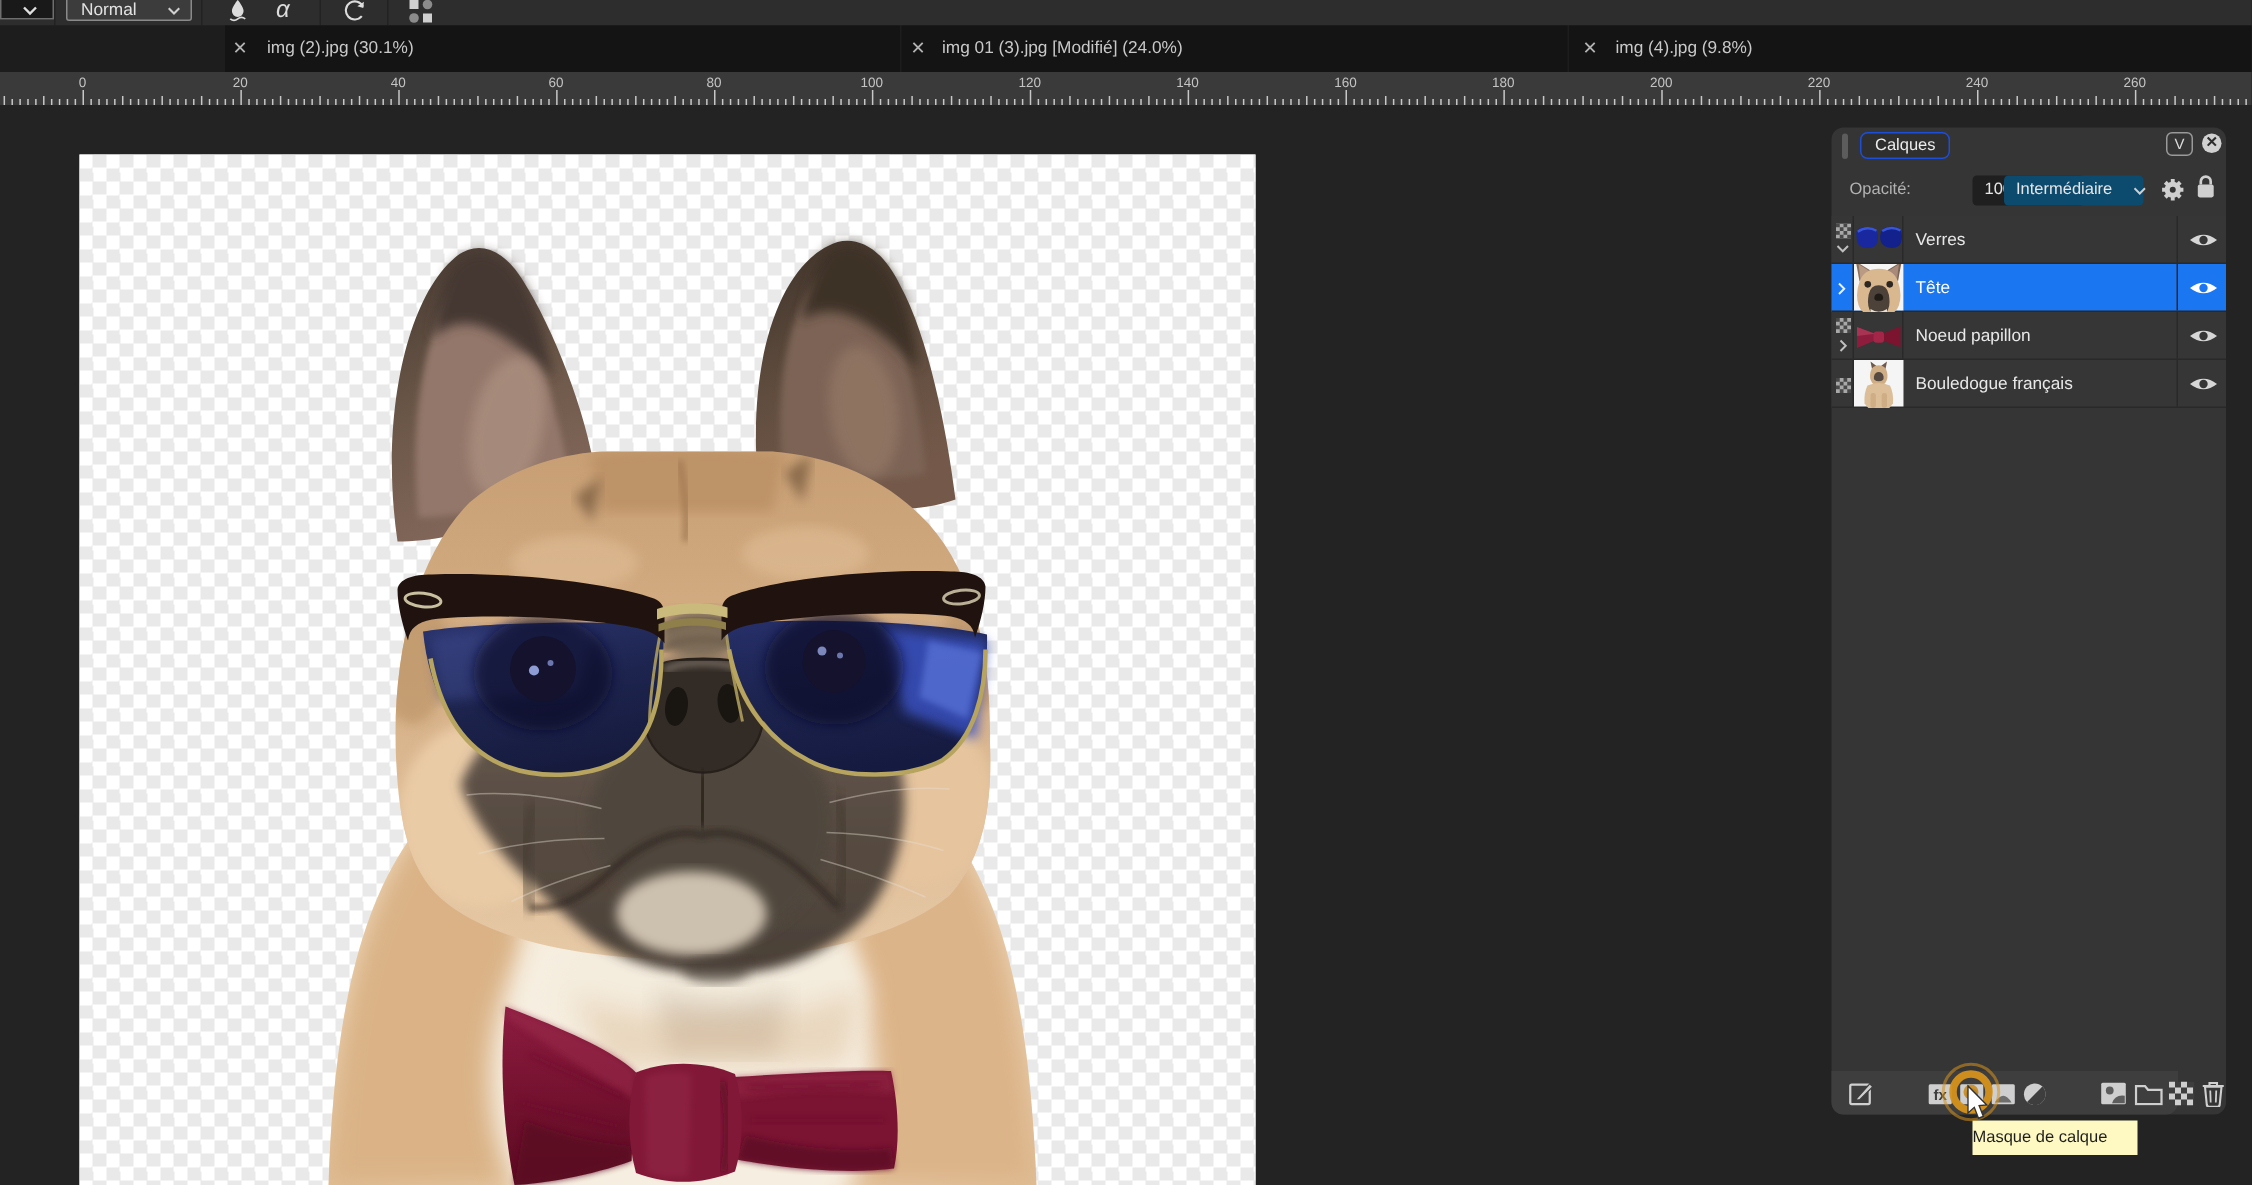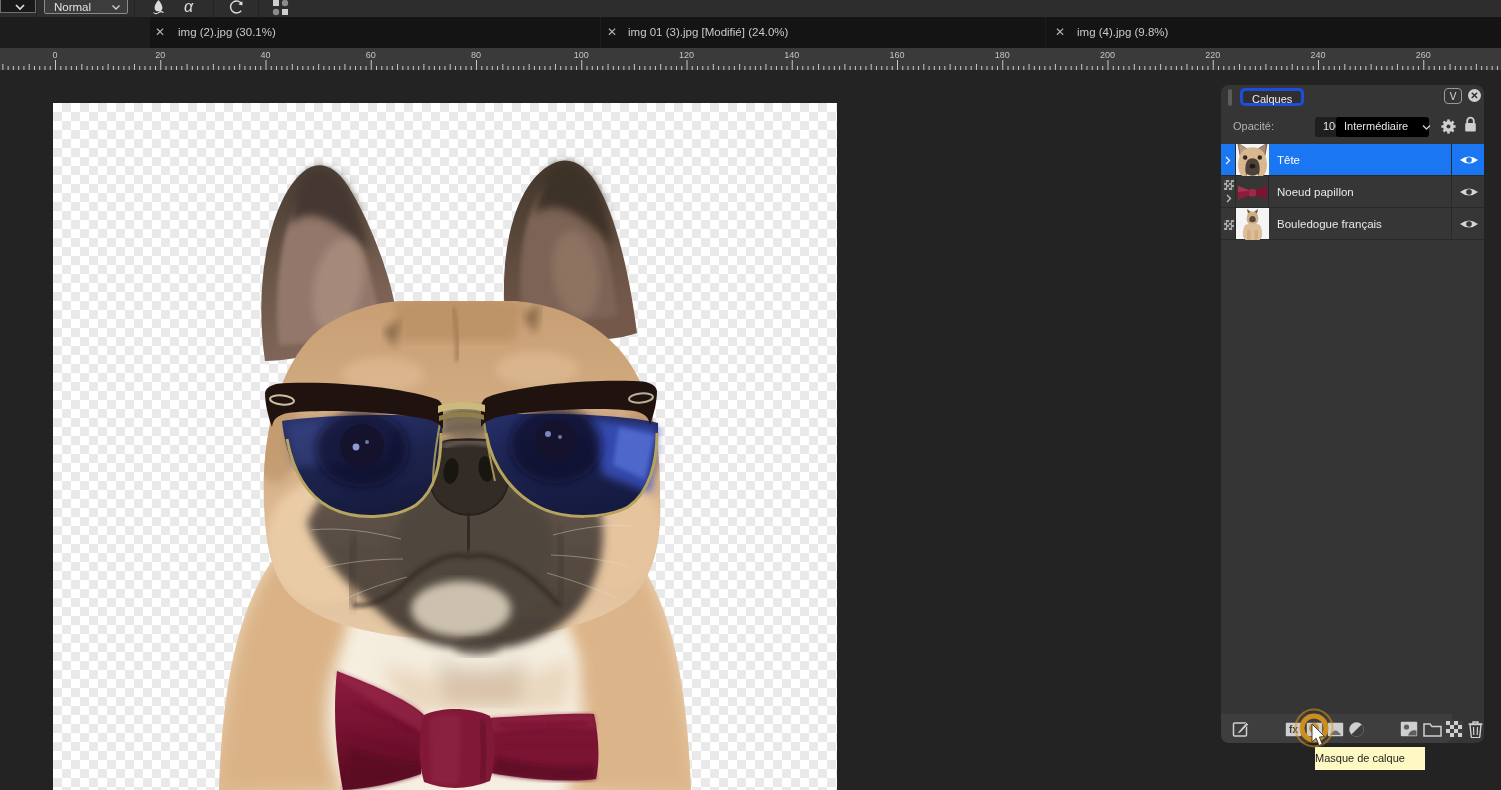--- a/index.html
+++ b/index.html
@@ -22,21 +22,21 @@
   #image {
     position:absolute; left:53px; top:103px; width:784px; height:687px;
     background-color:#ffffff;
     background-image: conic-gradient(#e9e9e9 90deg, #ffffff 90deg 180deg, #e9e9e9 180deg 270deg, #ffffff 270deg);
     background-size:18px 18px;
   }
   
   #panel { position:absolute; left:1221px; top:85px; width:263px; height:658px; background:#353535; border-radius:8px; }
   #phead { position:absolute; left:0; top:0; width:263px; height:25px; }
   #grip { position:absolute; left:7px; top:4px; width:4px; height:17px; background:#5c5c5c; border-radius:2px; }
-  #ptab { position:absolute; left:19px; top:3px; height:18px; padding:0 9px; border:3px solid #1d4ed8; border-radius:5px; color:#ececec; font-size:11px; line-height:17px; background:#2f2f2f; }
+  #ptab { position:absolute; left:19px; top:3px; height:18px; padding:0 9px; border:1px solid #1d4ed8; border-radius:5px; color:#ececec; font-size:11px; line-height:17px; background:#2f2f2f; }
   #vbtn { position:absolute; left:223px; top:3px; width:18px; height:16px; border:1px solid #9a9a9a; border-radius:4px; color:#dcdcdc; font-size:10px; text-align:center; line-height:15px; }
   #xbtn { position:absolute; left:247px; top:4px; width:13px; height:13px; border-radius:50%; background:#d0d0d0; color:#2b2b2b; font-size:10px; text-align:center; line-height:13px; font-weight:bold; }
   #opbar { position:absolute; left:0; top:25px; width:263px; height:34px; color:#b2b2b2; font-size:11px; }
   .combo { position:absolute; border-radius:3px; color:#e6e6e6; font-size:11px; }
   
   #rows { position:absolute; left:0; top:59px; width:263px; }
   .row { position:relative; width:263px; height:32px; background:#363636; border-bottom:1px solid #292929; }
   .row .lcol { position:absolute; left:0; top:0; width:15px; height:31px; border-right:1px solid #292929; }
   .row .thumb { position:absolute; left:15px; top:0; width:33px; height:31px; border-right:1px solid #292929; }
   .row .name { position:absolute; left:56px; top:10px; color:#e8e8e8; font-size:11.5px; white-space:nowrap; }
@@ -569,21 +569,21 @@
     <div id="xbtn">✕</div>
   </div>
   <div id="opbar">
     <div class="abs" style="left:12px;top:10px">Opacité:</div>
     <div class="combo" style="left:54px;top:7px;width:75px;height:20px;background:#1f1f1f;margin-left:40px;">
       <span class="abs" style="left:8px;top:3px">100 %</span>
       <svg class="abs" style="left:43px;top:7px" width="9" height="7" viewBox="0 0 9 7">
           <path d="M1 1.5 L4.5 5 L8 1.5" stroke="#cfcfcf" stroke-width="1.3" fill="none"></path>
         </svg>
     </div>
-    <div class="combo" style="left:115px;top:7px;width:93px;height:20px;background:#000000;">
+    <div class="combo" style="left:115px;top:7px;width:93px;height:20px;background:#0c4a6e;">
       <span class="abs" style="left:8px;top:3px">Intermédiaire</span>
       <svg class="abs" style="left:86px;top:7px" width="9" height="7" viewBox="0 0 9 7">
           <path d="M1 1.5 L4.5 5 L8 1.5" stroke="#cfcfcf" stroke-width="1.3" fill="none"></path>
         </svg>
     </div>
     <svg class="abs" style="left:219px;top:8px" width="17" height="17" viewBox="0 0 17 17">
       <g fill="#cfcfcf">
           <circle cx="8.5" cy="8.5" r="5.4"></circle>
       <g stroke="#cfcfcf" stroke-width="2.6">
         <line x1="8.5" y1="1.4" x2="8.5" y2="4"></line>
@@ -597,20 +597,43 @@
       </g>
         </g>
       <circle cx="8.5" cy="8.5" r="2" fill="#353535"></circle>
     </svg>
     <svg class="abs" style="left:243px;top:6px" width="13" height="17" viewBox="0 0 13 17">
       <path d="M3.2 7 V5 a3.3 3.3 0 0 1 6.6 0 V7" stroke="#cfcfcf" stroke-width="1.8" fill="none"></path>
       <rect x="1.2" y="7" width="10.6" height="8.6" rx="1.4" fill="#cfcfcf"></rect>
     </svg>
   </div>
   <div id="rows">
+      <div class="row">
+        <div class="lcol">
+          <div class="checker9" style="left:3px;top:5px"></div>
+          <svg class="abs" style="left:3px;top:19px" width="9" height="6" viewBox="0 0 9 6">
+            <path d="M1 1 L4.5 4.5 L8 1" stroke="#c0c0c0" stroke-width="1.3" fill="none"></path>
+          </svg>
+        </div>
+        <div class="thumb">
+          <svg class="abs" style="left:1px;top:6px" width="31" height="20" viewBox="0 0 31 20">
+     <path d="M0.5 5.5 q0 -3.5 4.5 -4 q7 -1 9 2.3 q1.8 3.4 0.6 7.6 q-1.2 4.2 -7 4 q-5.8 -0.3 -6.6 -4.7 z" fill="#19289e"></path>
+     <path d="M17 4.5 q1.2 -3.2 5.8 -3.4 q6.4 -0.4 7.6 3 q1.2 3.5 0 7.4 q-1.2 4 -6.6 3.8 q-5.6 -0.3 -7 -4.4 q-0.9 -3.1 0.2 -6.4 z" fill="#13218c"></path>
+     <path d="M1.5 4.5 q6 -4.2 12.5 -0.7" stroke="#3a56d8" stroke-width="1.6" fill="none"></path>
+     <path d="M17.8 4 q6 -3.8 12.2 -0.3" stroke="#3a56d8" stroke-width="1.6" fill="none"></path>
+   </svg>
+        </div>
+        <div class="name" style="left:56px">Verres</div>
+        <div class="eyecol">
+          <svg class="abs" style="left:7px;top:9px" width="20" height="14" viewBox="0 0 20 14">
+            <path d="M1 7 Q10 0 19 7 Q10 14 1 7 Z" fill="#d6d6d6"></path>
+            <circle cx="10" cy="7" r="2.8" fill="#363636"></circle>
+          </svg>
+        </div>
+      </div>
       <div class="row sel">
         <div class="lcol">
           <svg class="abs" style="left:4px;top:12px" width="6" height="9" viewBox="0 0 6 9">
             <path d="M1 1 L4.5 4.5 L1 8" stroke="#eaf2ff" stroke-width="1.3" fill="none"></path>
           </svg>
         </div>
         <div class="thumb">
           <div class="abs" style="left:0;top:0;width:33px;height:31px;background:#f5f5f5"></div>
    <svg class="abs" style="left:0;top:0" width="33" height="32" viewBox="0 0 33 32">
             <g transform="translate(16.5,16) scale(1.22) translate(-16.5,-15.5)">

